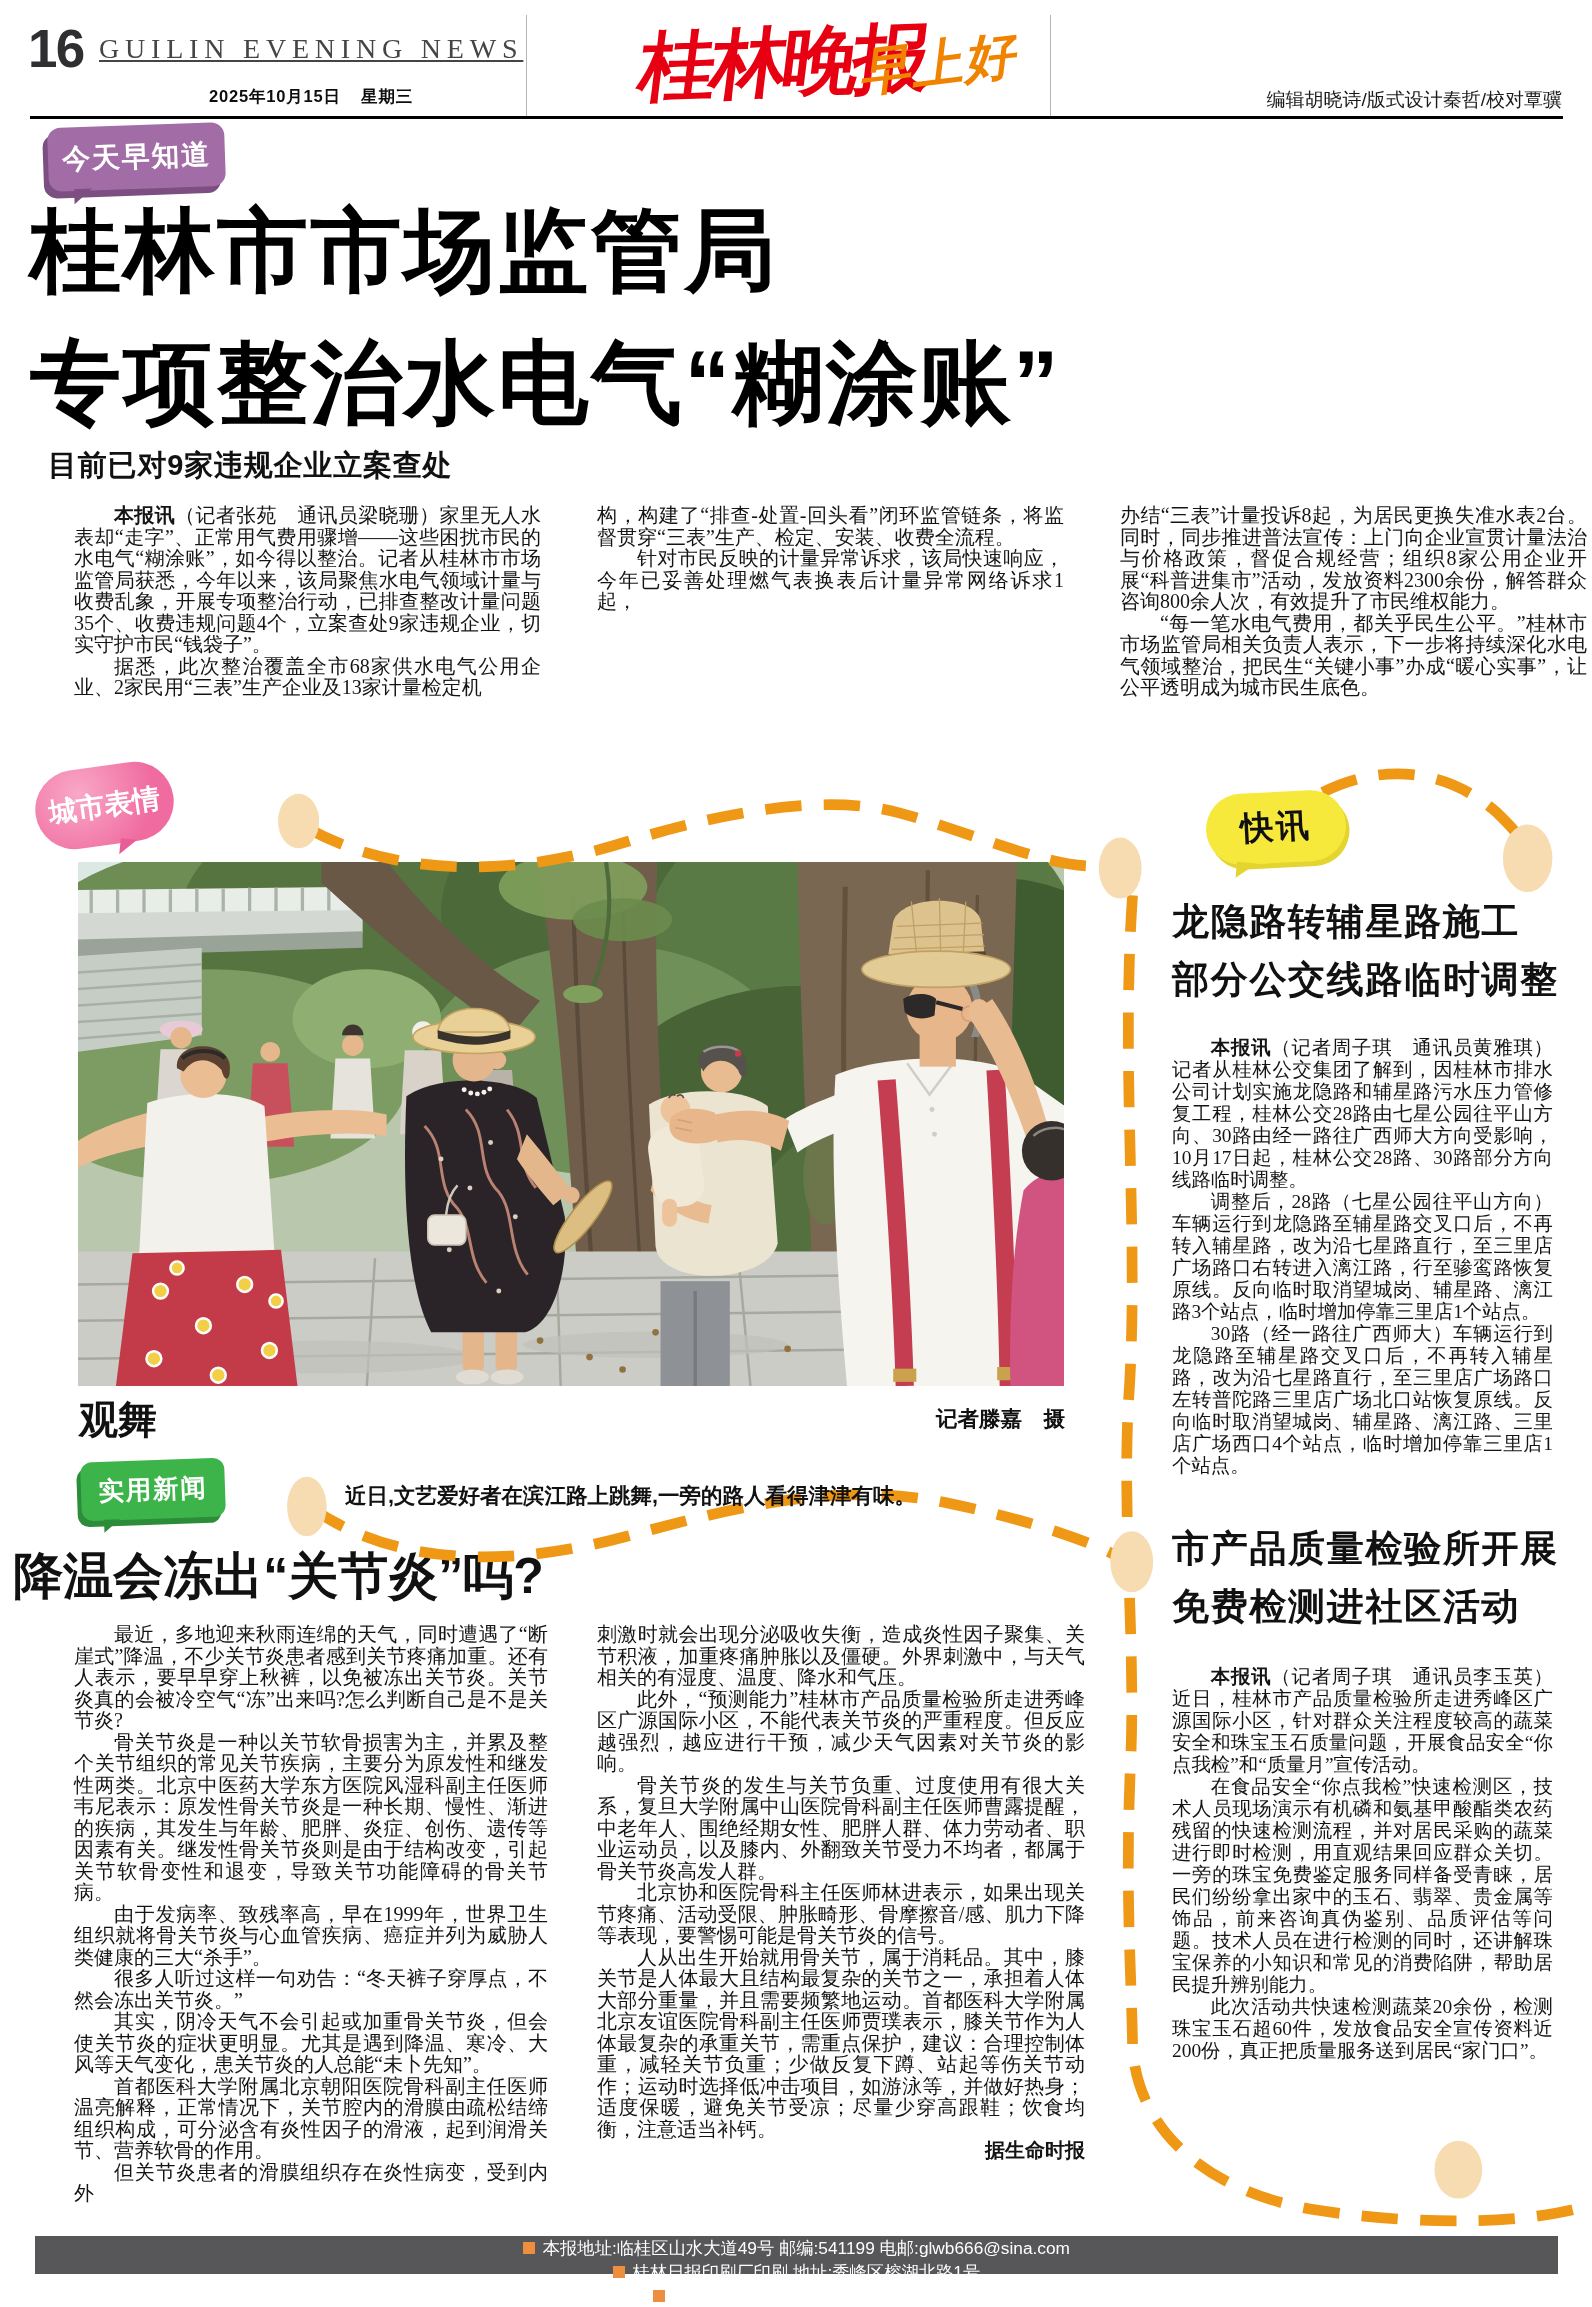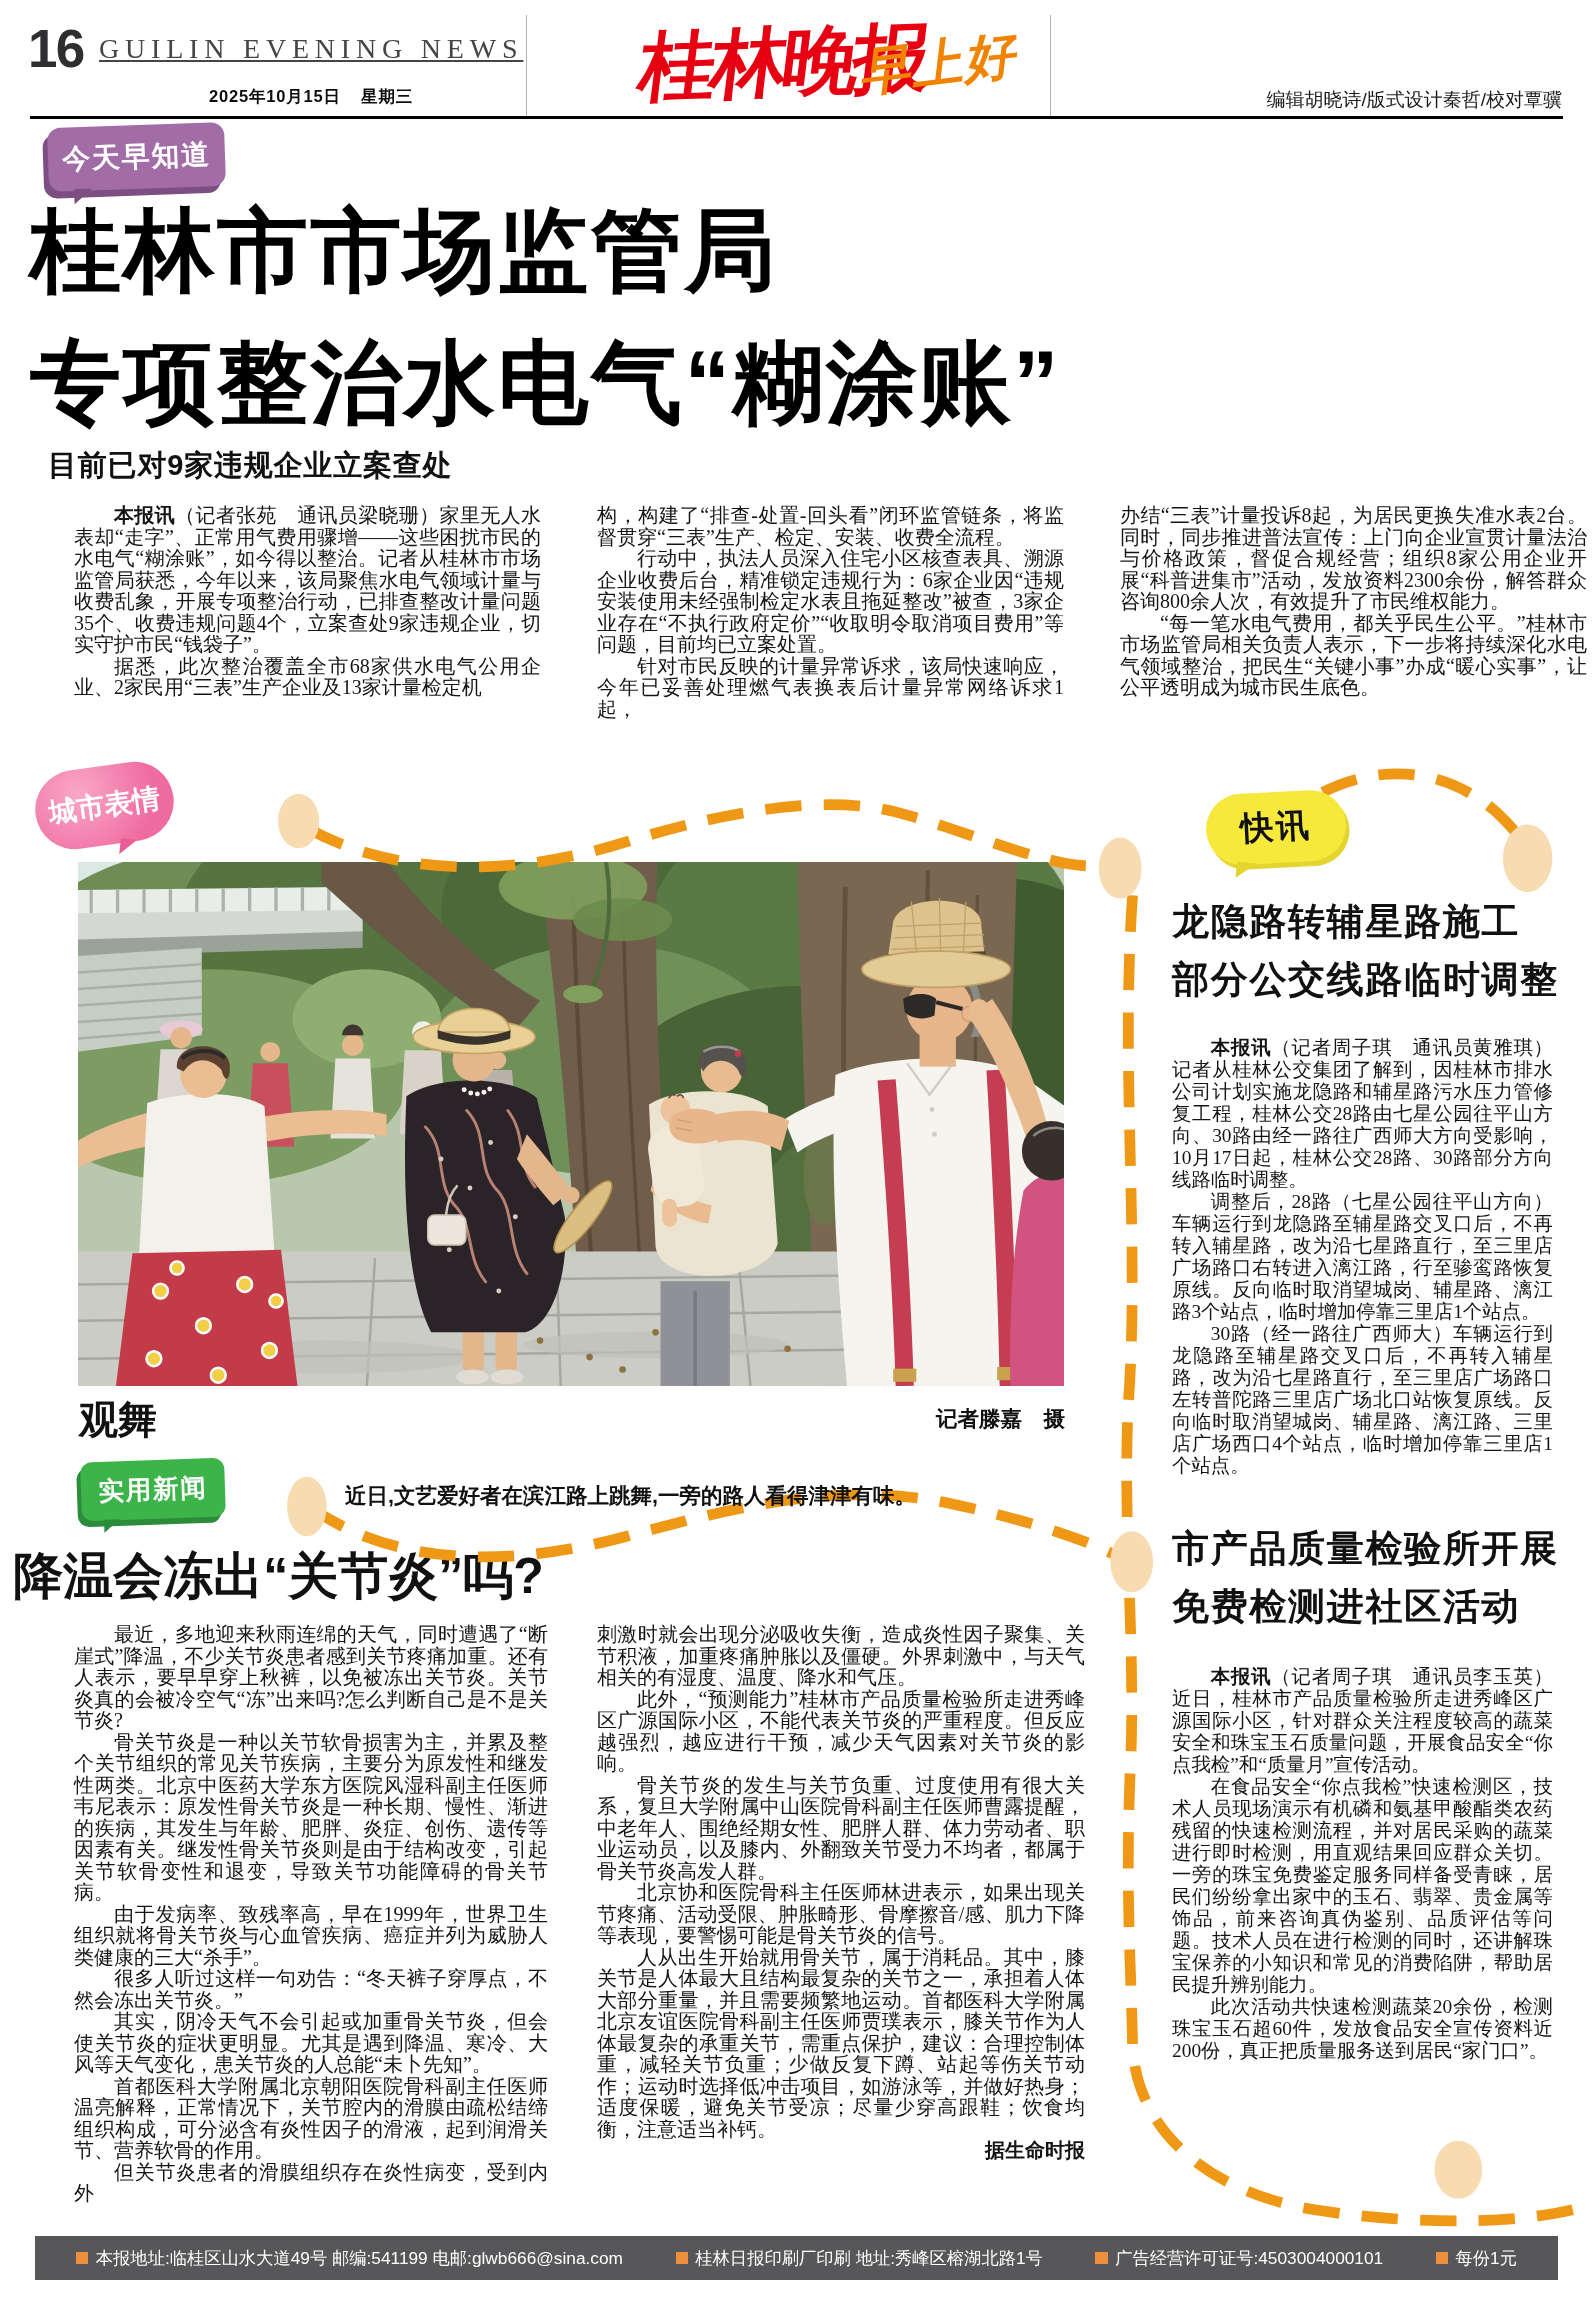--- a/index.html
+++ b/index.html
@@ -65,22 +65,22 @@
   #practical-col-2{left:597px;top:1624px;width:488px;}
   
   .express-title{left:1172px;width:396px;font-size:37px;font-weight:900;line-height:58px;letter-spacing:1.7px;}
   #express-title-1{top:893px;} #express-title-2{top:1520px;}
   .bt-sm{font-size:19.4px;line-height:22px;}
   #express-body-1{left:1172px;top:1036px;width:381px;}
   #express-body-2{left:1172px;top:1665px;width:381px;}
   
   #decor-svg{left:0;top:0;width:1592px;height:2307px;z-index:3;pointer-events:none;}
   
-  #footer-bar{left:35px;top:2236px;width:1523px;height:44px;background:#57575a;display:flex;
-              align-items:center;justify-content:space-between;padding:0 41px;box-sizing:border-box;z-index:5;}
+  #footer-bar{left:35px;top:2236px;width:1523px;height:38px;background:#57575a;display:flex;
+              align-items:center;justify-content:space-between;padding:0 41px;box-sizing:border-box;z-index:5;flex-direction:column;}
   .footer-item{display:flex;align-items:center;color:#fff;font-size:17.3px;white-space:nowrap;}
   .footer-square{width:12.4px;height:12.4px;background:#ee8f3f;margin-right:7.4px;flex:0 0 auto;}
 </style>
 </head>
 <body>
 
 <div id="page">
 
   <div class="abs" id="page-number">16</div>
   <div class="abs" id="masthead-en">GUILIN EVENING NEWS</div>
@@ -100,21 +100,20 @@
     <div>桂林市市场监管局</div>
     <div>专项整治水电气“糊涂账”</div>
   </div>
   <div class="abs" id="lead-subtitle">目前已对9家违规企业立案查处</div>
   <div class="abs bt" id="lead-col-1">
       <p><b>本报讯</b>（记者张苑　通讯员梁晓珊）家里无人水表却“走字”、正常用气费用骤增——这些困扰市民的水电气“糊涂账”，如今得以整治。记者从桂林市市场监管局获悉，今年以来，该局聚焦水电气领域计量与收费乱象，开展专项整治行动，已排查整改计量问题35个、收费违规问题4个，立案查处9家违规企业，切实守护市民“钱袋子”。</p>
       <p>据悉，此次整治覆盖全市68家供水电气公用企业、2家民用“三表”生产企业及13家计量检定机</p>
     </div>
   <div class="abs bt" id="lead-col-2">
       <p class="cont">构，构建了“排查-处置-回头看”闭环监管链条，将监督贯穿“三表”生产、检定、安装、收费全流程。</p>
-      <p>行动中，执法人员深入住宅小区核查表具、溯源企业收费后台，精准锁定违规行为：6家企业因“违规安装使用未经强制检定水表且拖延整改”被查，3家企业存在“不执行政府定价”“收取明令取消项目费用”等问题，目前均已立案处置。</p>
       <p>针对市民反映的计量异常诉求，该局快速响应，今年已妥善处理燃气表换表后计量异常网络诉求1起，</p>
     </div>
   <div class="abs bt" id="lead-col-3">
       <p class="cont">办结“三表”计量投诉8起，为居民更换失准水表2台。同时，同步推进普法宣传：上门向企业宣贯计量法治与价格政策，督促合规经营；组织8家公用企业开展“科普进集市”活动，发放资料2300余份，解答群众咨询800余人次，有效提升了市民维权能力。</p>
       <p>“每一笔水电气费用，都关乎民生公平。”桂林市市场监管局相关负责人表示，下一步将持续深化水电气领域整治，把民生“关键小事”办成“暖心实事”，让公平透明成为城市民生底色。</p>
     </div>
 
   <div class="abs bubble" id="city-bubble">城市表情</div>
   <div class="abs" id="photo-frame">
     <svg viewBox="0 0 1195 635" width="986" height="524">

